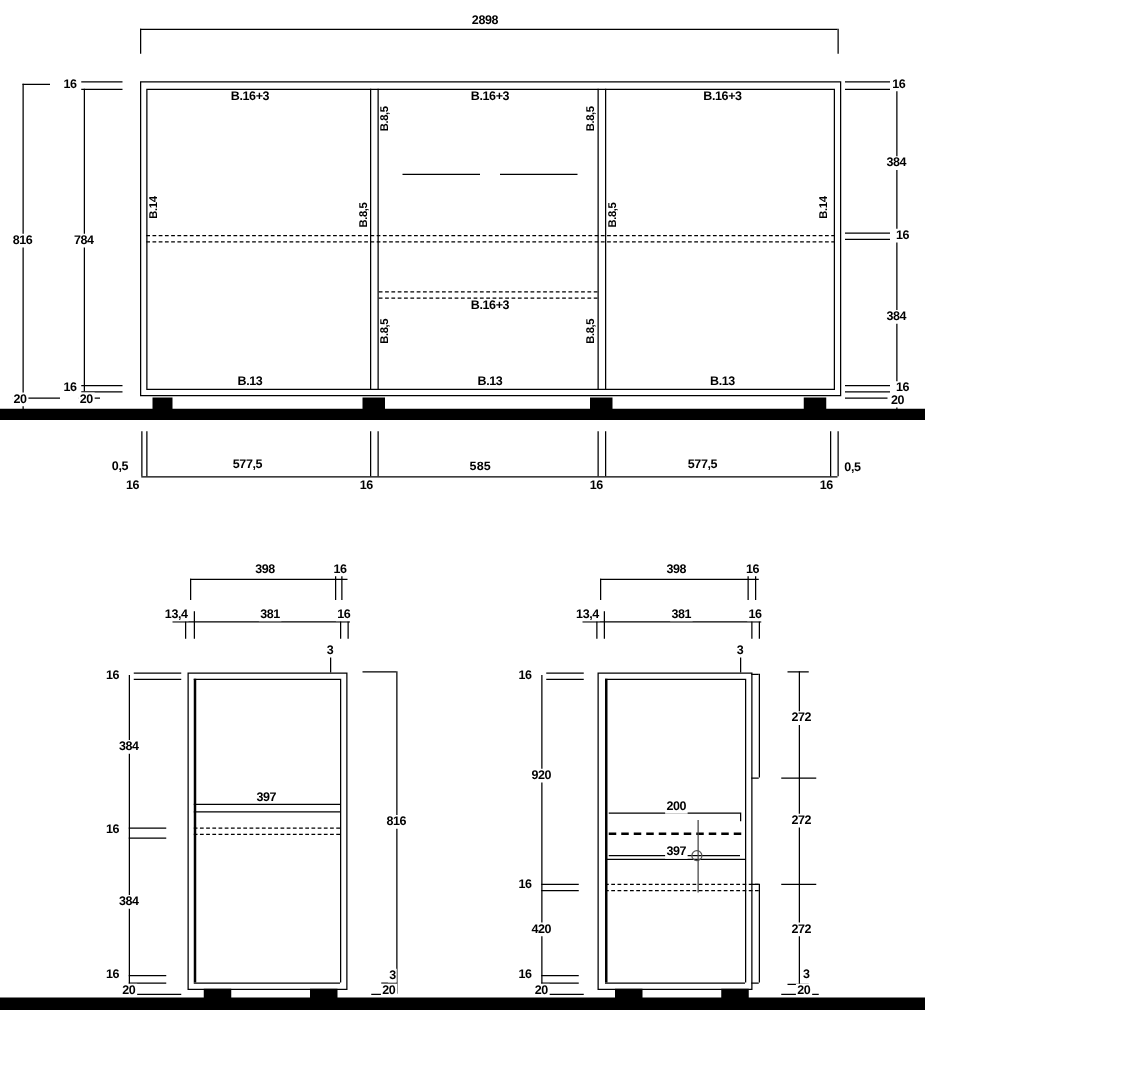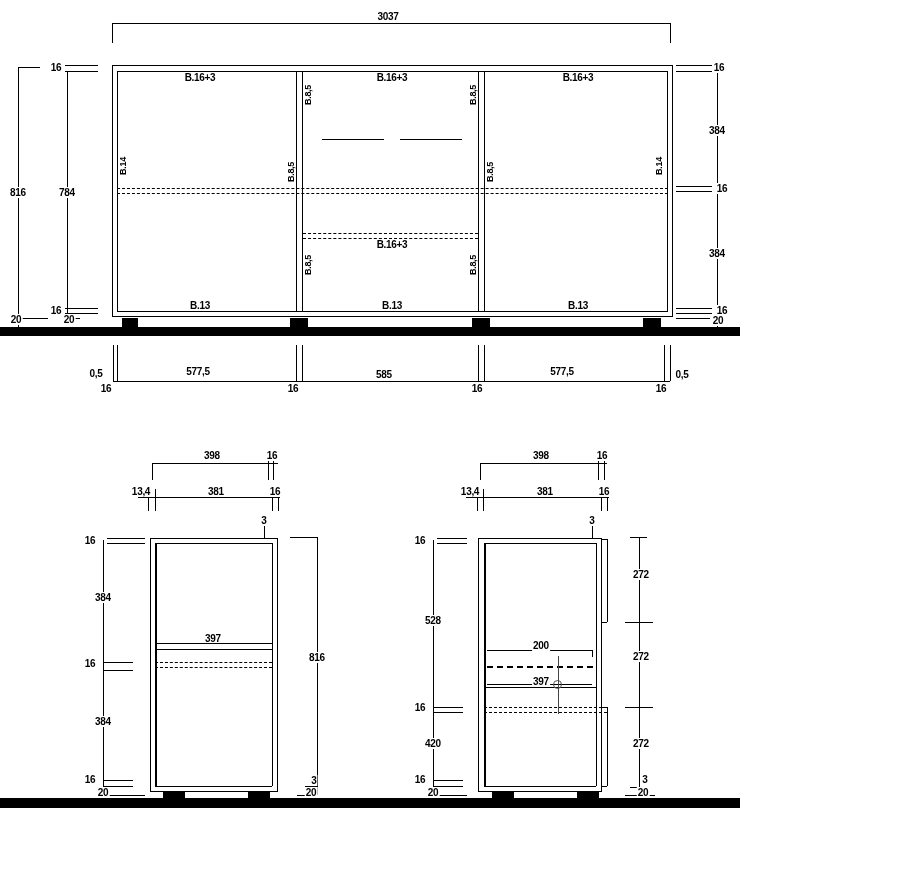--- a/index.html
+++ b/index.html
@@ -21,21 +21,21 @@
   .cl{position:absolute;width:0;border-left:1px solid #444;}
 </style>
 </head>
 <body>
 
 <div id="canvas">
 
   <div class="hl" style="left:112px;top:23px;width:558px;"></div>
   <div class="vl" style="left:112px;top:23px;height:20px;"></div>
   <div class="vl" style="left:670px;top:23px;height:20px;"></div>
-  <span class="t" style="left:388px;top:11px;">3037</span>
+  <span class="t" style="left:388px;top:11px;">2898</span>
 
   <div class="box" style="left:112px;top:65px;width:559px;height:250px;"></div>
   <div class="box" style="left:117px;top:71px;width:549px;height:239px;"></div>
   <div class="vv" style="left:296px;top:71px;width:5px;height:241px;"></div>
   <div class="vv" style="left:478px;top:71px;width:5px;height:241px;"></div>
 
   <div class="hd" style="left:117px;top:188px;width:551px;"></div>
   <div class="hd" style="left:117px;top:193px;width:551px;"></div>
   <div class="hd" style="left:303px;top:233px;width:175px;"></div>
   <div class="hd" style="left:303px;top:238px;width:175px;"></div>
@@ -85,21 +85,21 @@
   <div class="vl" style="left:302px;top:345px;height:36px;"></div>
   <div class="vl" style="left:478px;top:345px;height:36px;"></div>
   <div class="vl" style="left:484px;top:345px;height:36px;"></div>
   <div class="vl" style="left:664px;top:345px;height:36px;"></div>
   <div class="vl" style="left:670px;top:345px;height:36px;"></div>
   <div class="hl" style="left:113px;top:381px;width:557px;"></div>
   <span class="t" style="left:96px;top:368px;">0,5</span>
   <span class="t" style="left:106px;top:383px;">16</span>
   <span class="t" style="left:198px;top:366px;">577,5</span>
   <span class="t" style="left:293px;top:383px;">16</span>
-  <span class="t bg" style="left:384px;top:369px;">585</span>
+  <span class="t bg" style="left:384px;top:369px;font-family:Liberation Mono, monospace;">585</span>
   <span class="t" style="left:477px;top:383px;">16</span>
   <span class="t" style="left:562px;top:366px;">577,5</span>
   <span class="t" style="left:661px;top:383px;">16</span>
   <span class="t" style="left:682px;top:369px;">0,5</span>
 
   <span class="t" style="left:200px;top:72px;">B.16+3</span>
   <span class="t" style="left:392px;top:72px;">B.16+3</span>
   <span class="t" style="left:578px;top:72px;">B.16+3</span>
   <span class="t" style="left:392px;top:239px;">B.16+3</span>
   <span class="t" style="left:200px;top:300px;">B.13</span>
@@ -207,21 +207,21 @@
   <span class="t bg" style="left:541px;top:676px;">397</span>
   <div class="cir" style="left:553px;top:680px;width:7px;height:7px;"></div>
   <div class="cl" style="left:558px;top:656px;height:58px;"></div>
   <div class="hd" style="left:484px;top:707px;width:123px;"></div>
   <div class="hd" style="left:484px;top:712px;width:123px;"></div>
 
   <div class="vl" style="left:433px;top:540px;height:255px;"></div>
   <div class="hl" style="left:437px;top:538px;width:30px;"></div>
   <div class="hl" style="left:437px;top:543px;width:30px;"></div>
   <span class="t" style="left:420px;top:535px;">16</span>
-  <span class="t bg" style="left:433px;top:615px;">528</span>
+  <span class="t bg" style="left:433px;top:615px;">920</span>
   <div class="hl" style="left:433px;top:707px;width:30px;"></div>
   <div class="hl" style="left:433px;top:712px;width:30px;"></div>
   <span class="t" style="left:420px;top:702px;">16</span>
   <span class="t bg" style="left:433px;top:738px;">420</span>
   <div class="hl" style="left:433px;top:780px;width:30px;"></div>
   <div class="hl" style="left:433px;top:786px;width:30px;"></div>
   <span class="t" style="left:420px;top:774px;">16</span>
   <div class="hl" style="left:437px;top:795px;width:30px;"></div>
   <span class="t bg" style="left:433px;top:787px;">20</span>
 

